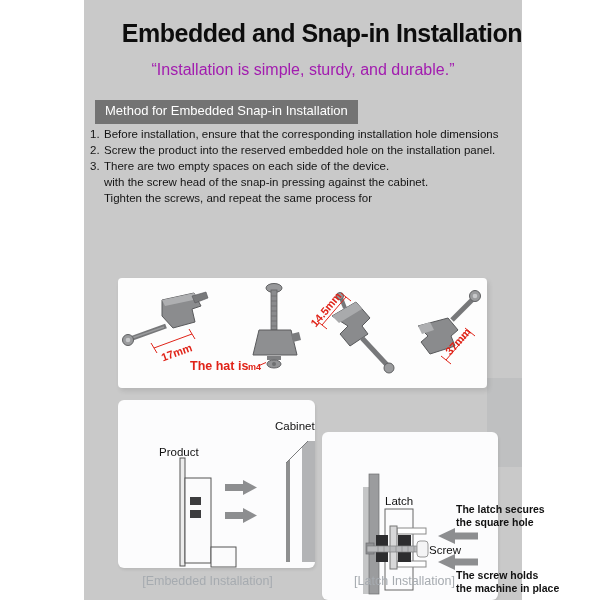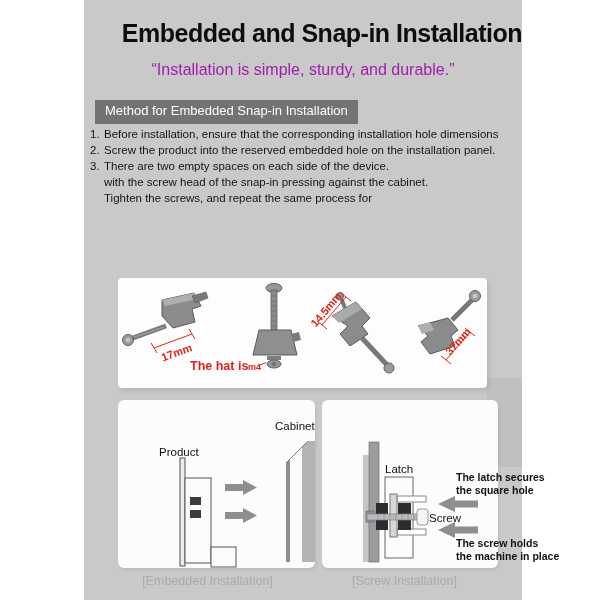--- a/index.html
+++ b/index.html
@@ -24,21 +24,21 @@
 
   .photo-strip { position:absolute; left:34px; top:278px; width:369px; height:110px;
                  background:#fdfdfd; border-radius:4px;
                  box-shadow:2px 3px 5px rgba(0,0,0,0.10); }
   .strip-shadow { position:absolute; left:403px; top:378px; width:35px; height:89px;
                   background:#bfc0c1; }
 
   .panel { position:absolute; top:400px; height:168px; background:#fcfcfd;
            border-radius:6px; box-shadow:1px 2px 3px rgba(0,0,0,0.08);padding-left:38px; }
   .panel.left  { left:34px;  width:159px; }
-  .panel.right { left:238px; width:138px; }
+  .panel.right { left:238px; width:138px;margin-top:32px; }
   .panel svg { overflow:visible; display:block; }
 
   .caption { position:absolute; top:574px; font-size:12.5px; color:#a6abb0;
              text-align:center; white-space:nowrap; }
   .caption.left  { left:44px;  width:159px; }
   .caption.right { left:238px; width:165px; }
 
   svg text { font-family:"Liberation Sans", sans-serif; }
   .lbl   { font-size:11.5px; fill:#111111; }
   .note  { font-size:10.5px; font-weight:700; fill:#111111; }
@@ -227,15 +227,15 @@
         </g>
 
         <text class="note" x="96" y="81">The latch secures</text>
         <text class="note" x="96" y="94">the square hole</text>
         <text class="note" x="96" y="147">The screw holds</text>
         <text class="note" x="96" y="160">the machine in place</text>
       </svg>
     </div>
 
     <div class="caption left">[Embedded Installation]</div>
-    <div class="caption right">[Screw Installation]</div>
+    <div class="caption right">[Latch Installation]</div>
   </div>
 </div>
 
 </body></html>

